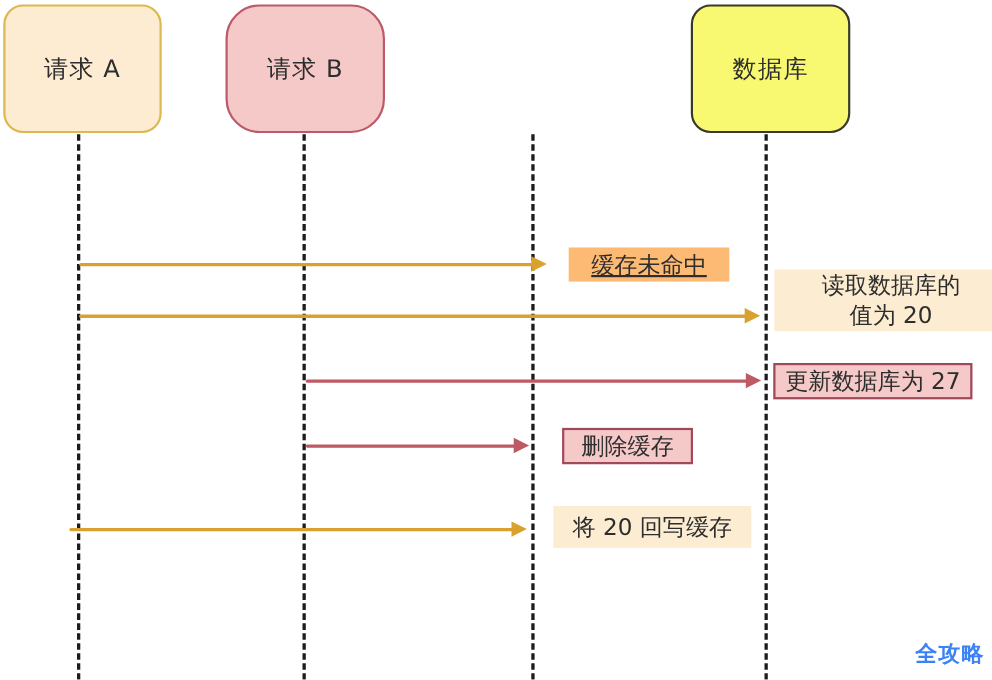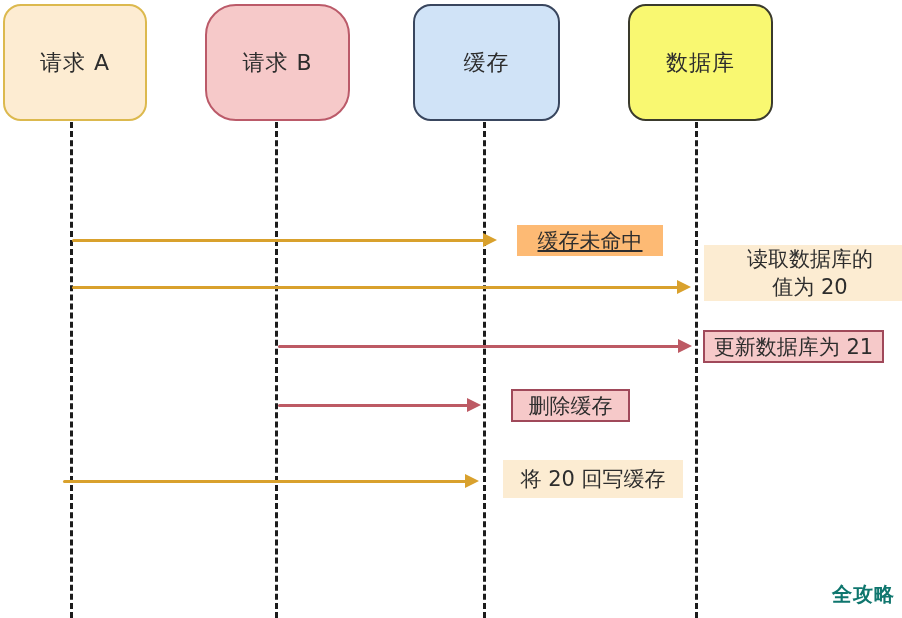--- a/index.html
+++ b/index.html
@@ -61,23 +61,20 @@
 <body>
 
 <div class="canvas">
 
   <div class="actor a1" style="background: rgb(253, 236, 210); border-color: rgb(220, 185, 78);">
     <span>请求 A</span>
   </div>
   <div class="actor a2" style="background: rgb(246, 201, 201); border-color: rgb(187, 90, 105); border-radius: 31px;">
     <span>请求 B</span>
   </div>
-  <div class="actor a3" style="background: rgb(208, 227, 247); border-color: rgb(57, 70, 94);">
-    <span>缓存</span>
-  </div>
   <div class="actor a4" style="background: rgb(249, 248, 113); border-color: rgb(58, 58, 44);">
     <span>数据库</span>
   </div>
 
   <div class="lifeline l1" style="border-left-color: rgb(28, 28, 28);"></div>
   <div class="lifeline l2" style="border-left-color: rgb(28, 28, 28);"></div>
   <div class="lifeline l3" style="border-left-color: rgb(28, 28, 28);"></div>
   <div class="lifeline l4" style="border-left-color: rgb(28, 28, 28);"></div>
 
   <div class="arrow arr1">
@@ -97,19 +94,19 @@
     <div class="head" style="border-left-color: rgb(189, 90, 100);"></div>
   </div>
   <div class="arrow arr5">
     <div class="shaft" style="background: rgb(217, 161, 45);"></div>
     <div class="head" style="border-left-color: rgb(217, 161, 45);"></div>
   </div>
 
   <div class="mlabel lbl1" style="background: #fdba74; text-decoration: underline;">缓存未命中</div>
   <div class="mlabel lbl2" style="background: rgb(252, 236, 210);">读取数据库的
 值为 20</div>
-  <div class="mlabel lbl3" style="background: rgb(246, 201, 201); border-color: rgb(160, 73, 90);">更新数据库为 21</div>
+  <div class="mlabel lbl3" style="background: rgb(246, 201, 201); border-color: rgb(160, 73, 90);">更新数据库为 27</div>
   <div class="mlabel lbl4" style="background: rgb(246, 201, 201); border-color: rgb(160, 73, 90); text-align: center;">删除缓存</div>
   <div class="mlabel lbl5" style="background: rgb(252, 236, 210);">将 20 回写缓存</div>
 
-  <div class="watermark" style="color: #0f766e;">全攻略</div>
+  <div class="watermark" style="color: #3b82f6;">全攻略</div>
 
 </div>
 
 </body></html>

